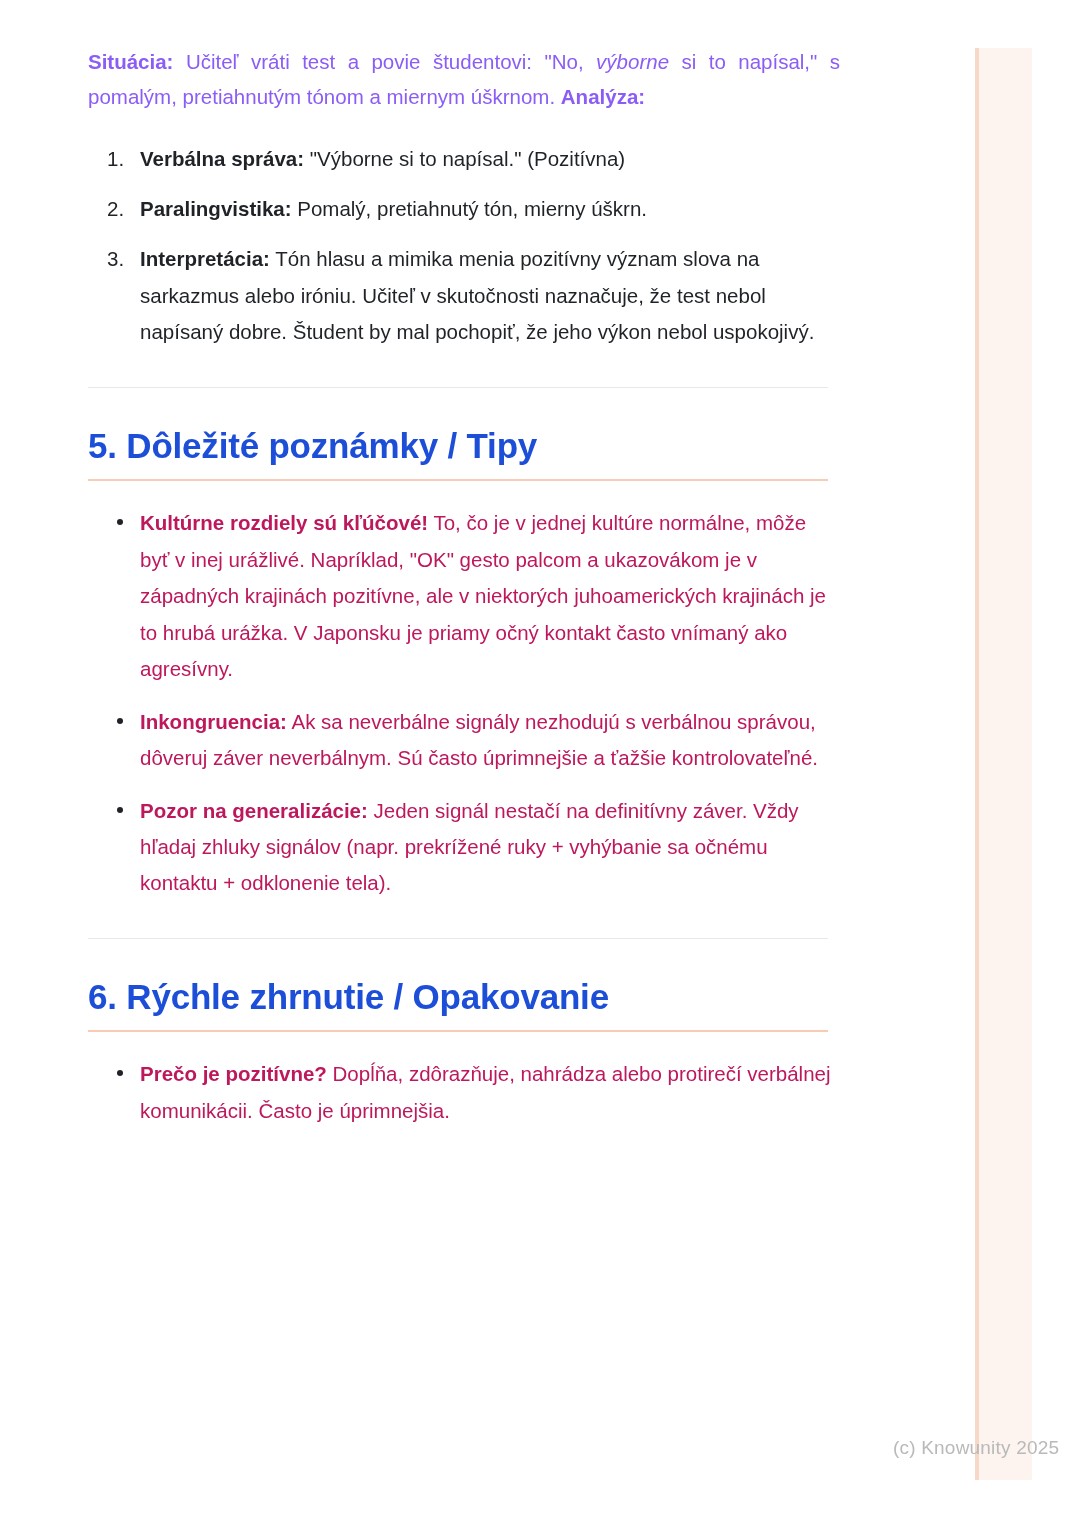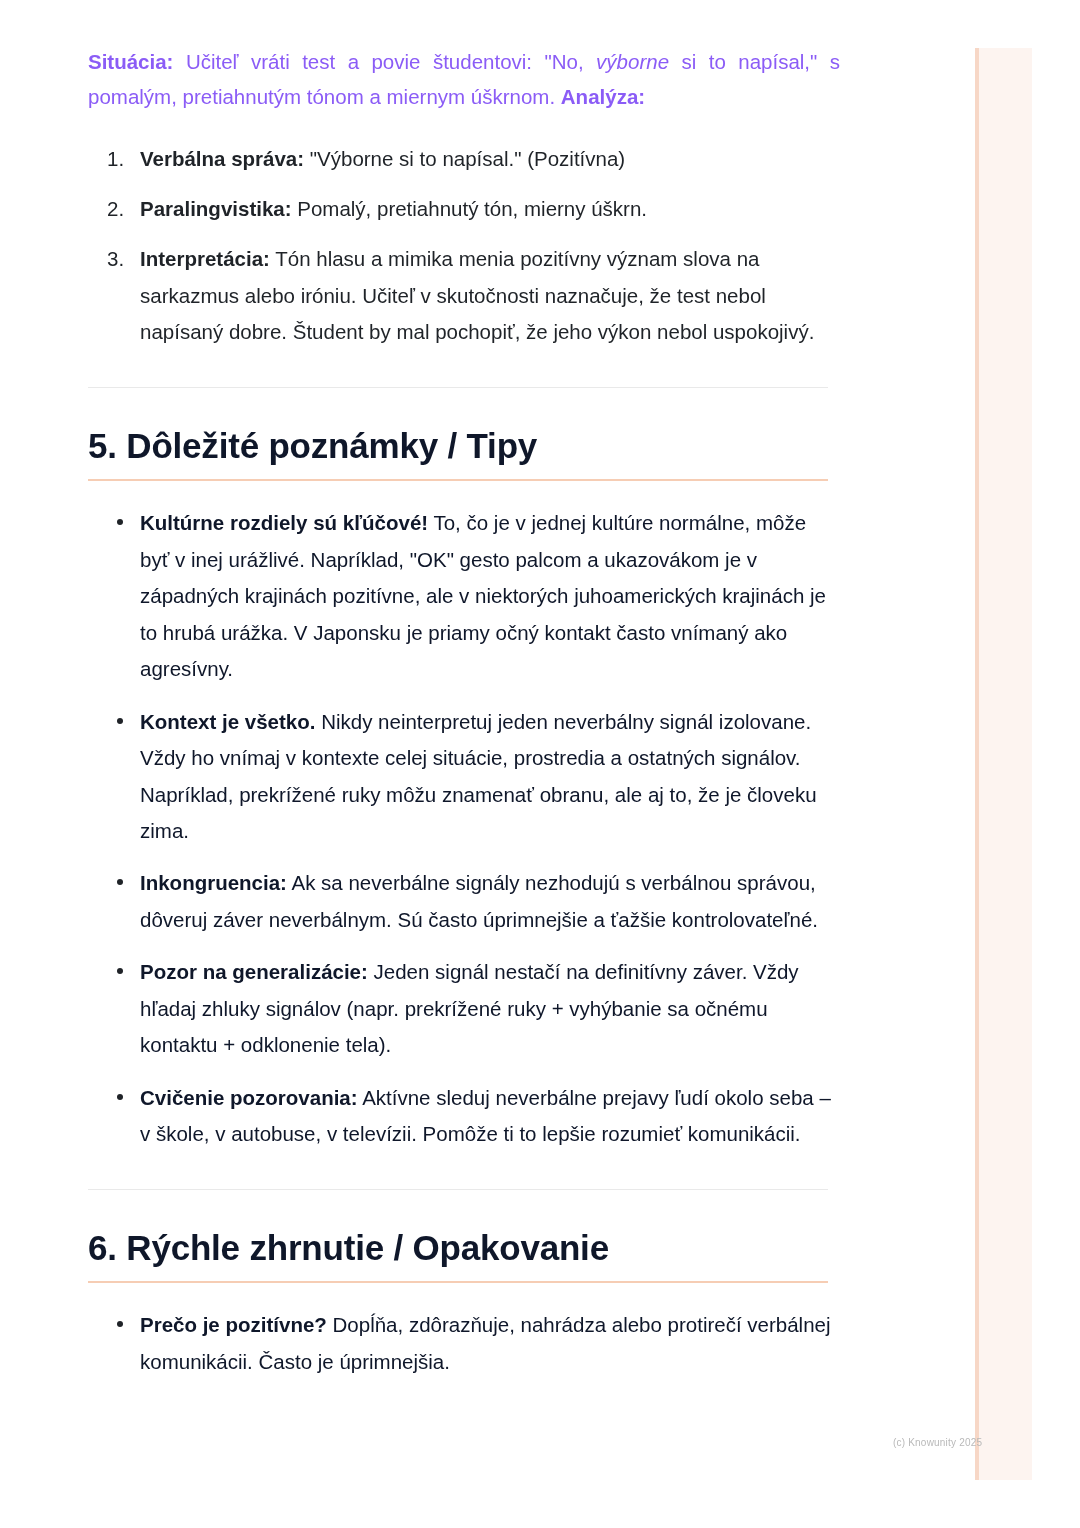--- a/index.html
+++ b/index.html
@@ -101,21 +101,21 @@
     width: 740px;
   }
 
   
   .section {
     margin-top: 38px;
   }
   h2.section-title {
     font-size: 35px;
     font-weight: bold;
-    color: #0f172a;
+    color: #1d4ed8;
     margin: 0 0 0 0;
     padding: 0 0 14px 0;
     letter-spacing: -0.2px;
     line-height: 1.12;
   }
   .title-rule {
     height: 2px;
     background: #f6cdb4;
     width: 740px;
     margin-bottom: 24px;
@@ -125,40 +125,40 @@
   ul.bullets {
     margin: 0;
     padding: 0 0 0 52px;
     list-style: none;
   }
   ul.bullets > li {
     position: relative;
     font-size: 20.5px;
     line-height: 1.78;
     margin-bottom: 16px;
-    color: #0f172a;
+    color: #be185d;
   }
   ul.bullets > li::before {
     content: "";
     position: absolute;
     left: -23px;
     top: 14px;
     width: 6px;
     height: 6px;
     border-radius: 50%;
     background: #1f2328;
   }
   ul.bullets > li:last-child { margin-bottom: 0; }
 
   
   .watermark {
     position: absolute;
     left: 893px;
     top: 1437px;
-    font-size: 10px;
+    font-size: 19px;
     color: #b9b9b9;
     letter-spacing: 0.2px;
     white-space: nowrap;
   }
 </style>
 </head>
 <body>
 
 <div class="edge-stripe"></div>
 
@@ -184,30 +184,24 @@
     <hr class="divider">
 
     <div class="section">
       <h2 class="section-title">5. Dôležité poznámky / Tipy</h2>
       <div class="title-rule"></div>
       <ul class="bullets">
         <li>
           <b>Kultúrne rozdiely sú kľúčové!</b><span> To, čo je v jednej kultúre normálne, môže byť v inej urážlivé. Napríklad, "OK" gesto palcom a ukazovákom je v západných krajinách pozitívne, ale v niektorých juhoamerických krajinách je to hrubá urážka. V Japonsku je priamy očný kontakt často vnímaný ako agresívny.</span>
         </li>
         <li>
-          <b>Kontext je všetko.</b><span> Nikdy neinterpretuj jeden neverbálny signál izolovane. Vždy ho vnímaj v kontexte celej situácie, prostredia a ostatných signálov. Napríklad, prekrížené ruky môžu znamenať obranu, ale aj to, že je človeku zima.</span>
-        </li>
-        <li>
           <b>Inkongruencia:</b><span> Ak sa neverbálne signály nezhodujú s verbálnou správou, dôveruj záver neverbálnym. Sú často úprimnejšie a ťažšie kontrolovateľné.</span>
         </li>
         <li>
           <b>Pozor na generalizácie:</b><span> Jeden signál nestačí na definitívny záver. Vždy hľadaj zhluky signálov (napr. prekrížené ruky + vyhýbanie sa očnému kontaktu + odklonenie tela).</span>
-        </li>
-        <li>
-          <b>Cvičenie pozorovania:</b><span> Aktívne sleduj neverbálne prejavy ľudí okolo seba – v škole, v autobuse, v televízii. Pomôže ti to lepšie rozumieť komunikácii.</span>
         </li>
       </ul>
     </div>
 
     <hr class="divider">
 
     <div class="section">
       <h2 class="section-title">6. Rýchle zhrnutie / Opakovanie</h2>
       <div class="title-rule"></div>
       <ul class="bullets">

